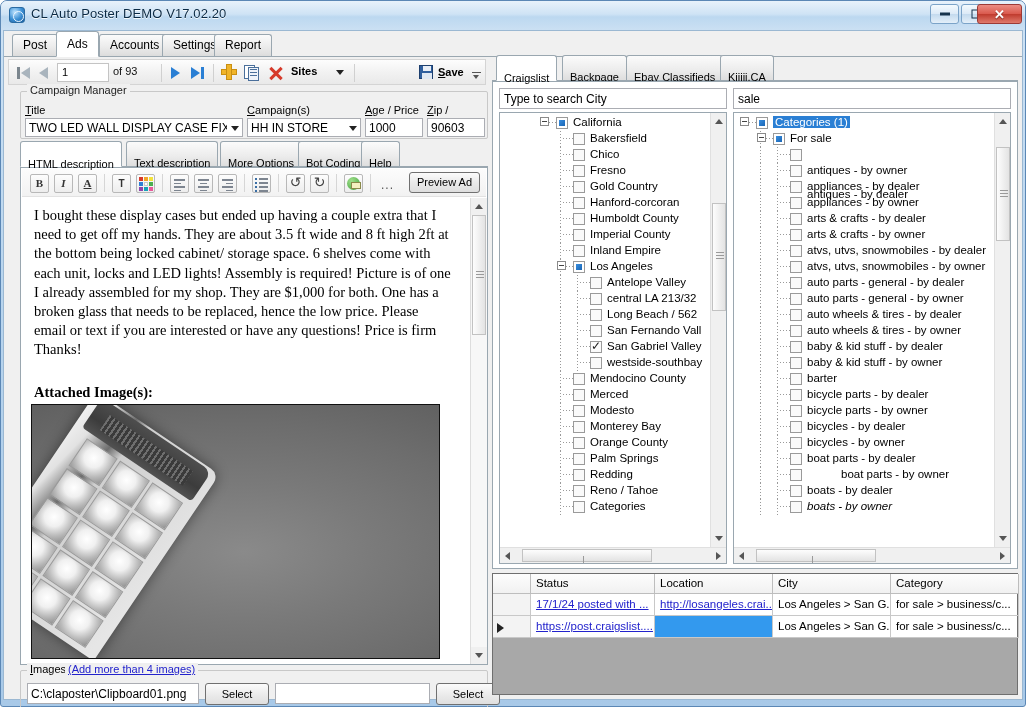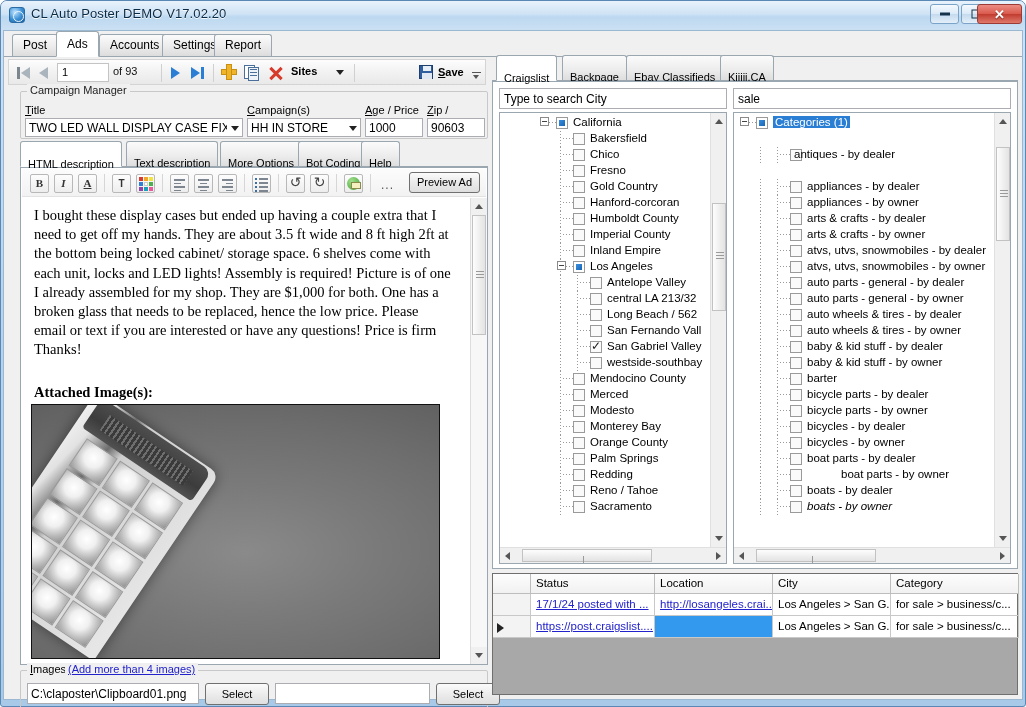--- a/index.html
+++ b/index.html
@@ -734,21 +734,21 @@
               <div class="trow" style="top: 370px; position: absolute; left: 0px; right: 0px;">
                 <div class="vdots" style="left: 60px; top: 0px; height: 16px;"></div>
                 <div class="dots" style="left: 63px; width: 10px;"></div>
                 <div class="cbx" style="left: 73px;"></div>
                 <div class="lbl" style="left: 90px;">Reno / Tahoe</div>
               </div>
               <div class="trow" style="top: 386px; position: absolute; left: 0px; right: 0px;">
                 <div class="vdots" style="left: 60px; top: 0px; height: 16px;"></div>
                 <div class="dots" style="left: 63px; width: 10px;"></div>
                 <div class="cbx" style="left: 73px;"></div>
-                <div class="lbl" style="left: 90px;">Sacramento</div>
+                <div class="lbl" style="left: 90px;">Categories</div>
               </div>
             </div>
           <div class="tscroll" style="bottom:16px;">
             <div class="sbar-arrow up">
                 <i></i>
               </div>
             <div class="thumb" style="top:90px;height:108px;">
                 <div class="grip" style="position:absolute;left:3px;top:48px;width:8px;">
                   <i></i>
                   <i></i>
@@ -777,26 +777,40 @@
         </div>
 
         <div class="treebox" id="cattree" style="left:240px;width:278px;height:452px;">
           <div class="treeinner" id="cattree-inner">
               <div class="trow sel" style="top: 2px; position: absolute; left: 0px; right: 0px;">
                 <div class="dots" style="left: 12px; width: 10px;"></div>
                 <div class="exp" style="left: 6px;"></div>
                 <div class="cbx part" style="left: 22px;"></div>
                 <div class="lbl" style="left: 39px;">Categories (1)</div>
               </div>
+              <div class="trow" style="top: 18px; position: absolute; left: 0px; right: 0px;">
+                <div class="vdots" style="left: 26px; top: 0px; height: 16px;"></div>
+                <div class="dots" style="left: 29px; width: 10px;"></div>
+                <div class="exp" style="left: 23px;"></div>
+                <div class="cbx part" style="left: 39px;"></div>
+                <div class="lbl" style="left: 56px;">For sale</div>
+              </div>
               <div class="trow" style="top: 34px; position: absolute; left: 0px; right: 0px;">
                 <div class="vdots" style="left: 26px; top: 0px; height: 16px;"></div>
                 <div class="vdots" style="left: 43px; top: 0px; height: 16px;"></div>
                 <div class="dots" style="left: 46px; width: 10px;"></div>
                 <div class="cbx" style="left: 56px;"></div>
-                <div class="lbl" style="left: 60px;">antiques - by dealer</div>
+                <div class="lbl" style="left: 73px; margin-top: 40px;">antiques - by dealer</div>
+              </div>
+              <div class="trow" style="top: 50px; position: absolute; left: 0px; right: 0px;">
+                <div class="vdots" style="left: 26px; top: 0px; height: 16px;"></div>
+                <div class="vdots" style="left: 43px; top: 0px; height: 16px;"></div>
+                <div class="dots" style="left: 46px; width: 10px;"></div>
+                <div class="cbx" style="left: 56px;"></div>
+                <div class="lbl" style="left: 73px;">antiques - by owner</div>
               </div>
               <div class="trow" style="top: 66px; position: absolute; left: 0px; right: 0px;">
                 <div class="vdots" style="left: 26px; top: 0px; height: 16px;"></div>
                 <div class="vdots" style="left: 43px; top: 0px; height: 16px;"></div>
                 <div class="dots" style="left: 46px; width: 10px;"></div>
                 <div class="cbx" style="left: 56px;"></div>
                 <div class="lbl" style="left: 73px;">appliances - by dealer</div>
               </div>
               <div class="trow" style="top: 82px; position: absolute; left: 0px; right: 0px;">
                 <div class="vdots" style="left: 26px; top: 0px; height: 16px;"></div>

